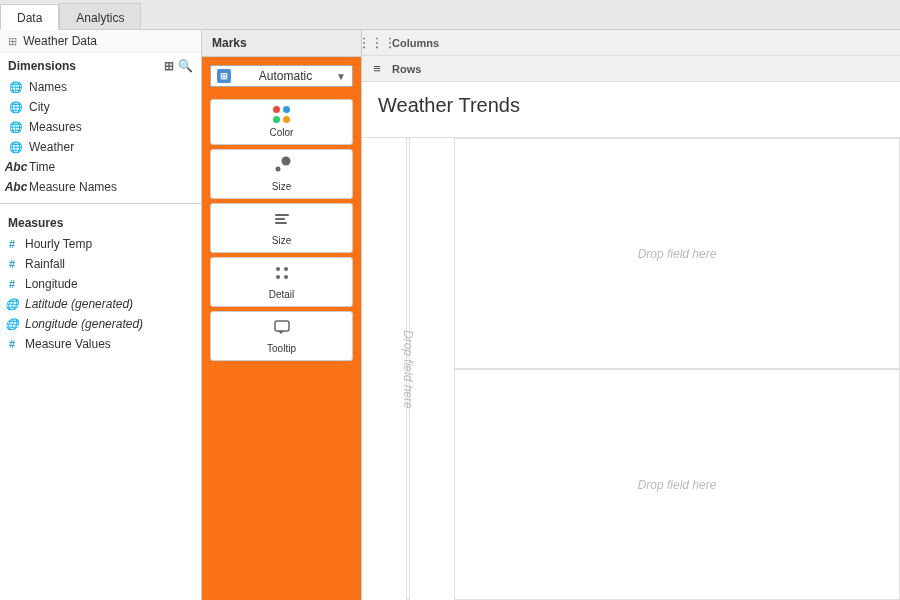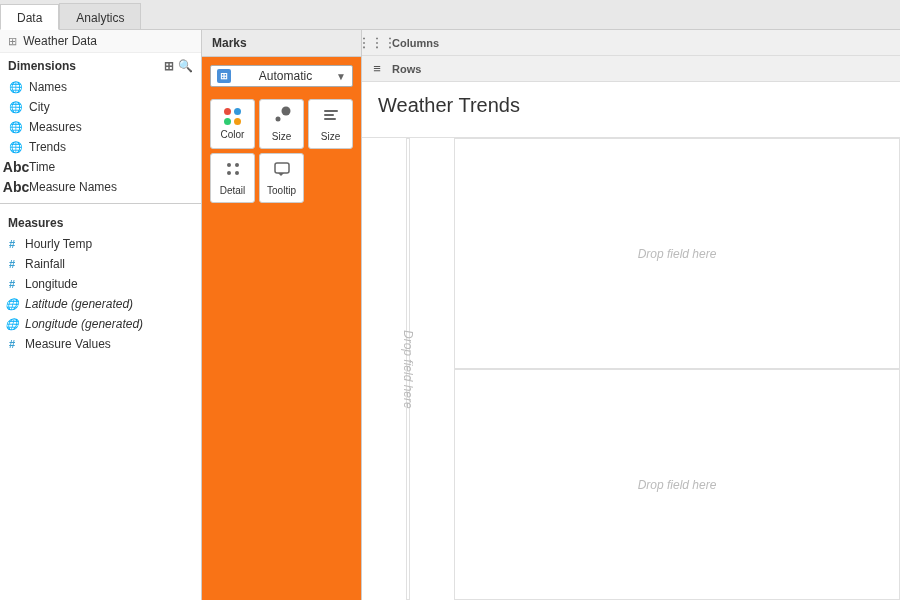--- a/index.html
+++ b/index.html
@@ -95,21 +95,21 @@
       width: 16px;
       height: 16px;
       margin-right: 5px;
       display: flex;
       align-items: center;
       justify-content: center;
       font-size: 11px;
       flex-shrink: 0;
     }
     .field-icon.globe { color: #17a4a4; }
-    .field-icon.abc { color: #333; font-weight: 600; font-size: 14px; }
+    .field-icon.abc { color: #333; font-style: italic; font-weight: 600; font-size: 12px; }
     .field-icon.hash { color: #3a9fd1; font-weight: 700; }
     .field-icon.globe-measure { color: #17a4a4; font-style: italic; }
 
     .section-divider {
       border: none;
       border-top: 1px solid #ccc;
       margin: 6px 0;
     }
     .measures-section {
       padding: 0;
@@ -141,21 +141,21 @@
       border: 1px solid #aaa;
       border-radius: 2px;
       cursor: pointer;
       font-size: 12px;
     }
     .marks-dropdown-label { color: #333; }
     .marks-dropdown-icon { color: #666; font-size: 10px; }
 
     .marks-buttons {
       display: grid;
-      grid-template-columns: 1fr 1fr 1fr;
+      grid-template-columns: 1fr;
       gap: 4px;
       padding: 4px 8px;
     }
     .marks-btn {
       display: flex;
       flex-direction: column;
       align-items: center;
       justify-content: center;
       padding: 6px 4px;
       background: #fff;
@@ -314,21 +314,21 @@
       <div class="field-item">
         <span class="field-icon globe">🌐</span>
         <span>City</span>
       </div>
       <div class="field-item">
         <span class="field-icon globe">🌐</span>
         <span>Measures</span>
       </div>
       <div class="field-item">
         <span class="field-icon globe">🌐</span>
-        <span>Trends</span>
+        <span>Weather</span>
       </div>
       <div class="field-item">
         <span class="field-icon abc">Abc</span>
         <span>Time</span>
       </div>
       <div class="field-item">
         <span class="field-icon abc">Abc</span>
         <span>Measure Names</span>
       </div>
     </div>

